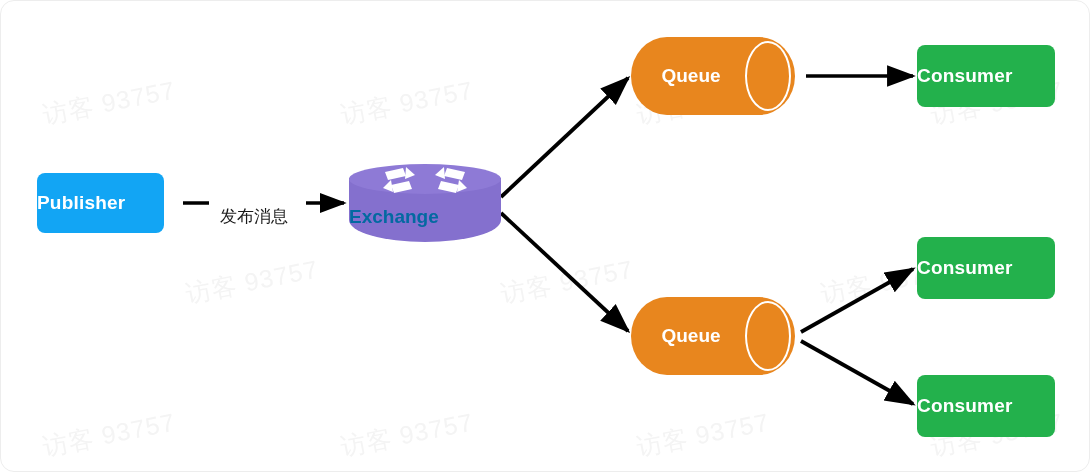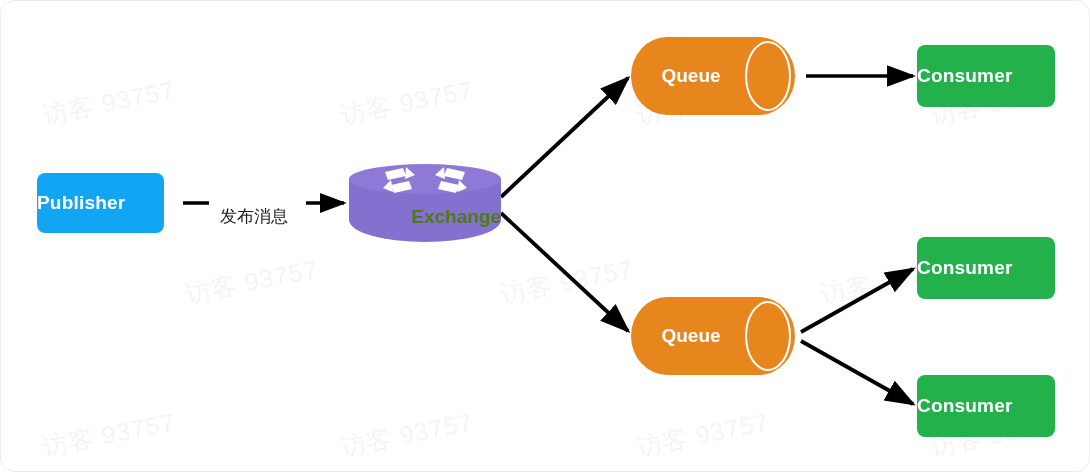--- a/index.html
+++ b/index.html
@@ -107,26 +107,25 @@
     left: 0; right: 0;
     top: 0;
     height: 30px;
     background: #8E7AD6;
     border-radius: 50%;
   }
   .exchange .ex-label {
     position: absolute;
     left: 0; right: 0;
     bottom: 14px;
-    text-align: right;
-    color: #4d7c0f;
+    text-align: left;
+    color: #0369a1;
     font-weight: bold;
     font-size: 19px;
     z-index: 2;
-    margin-left: 8px;
   }
   .exchange .ex-glyph {
     position: absolute;
     left: 50%;
     top: 2px;
     transform: translateX(-50%);
     z-index: 2;
   }
   
   .edge-label {

